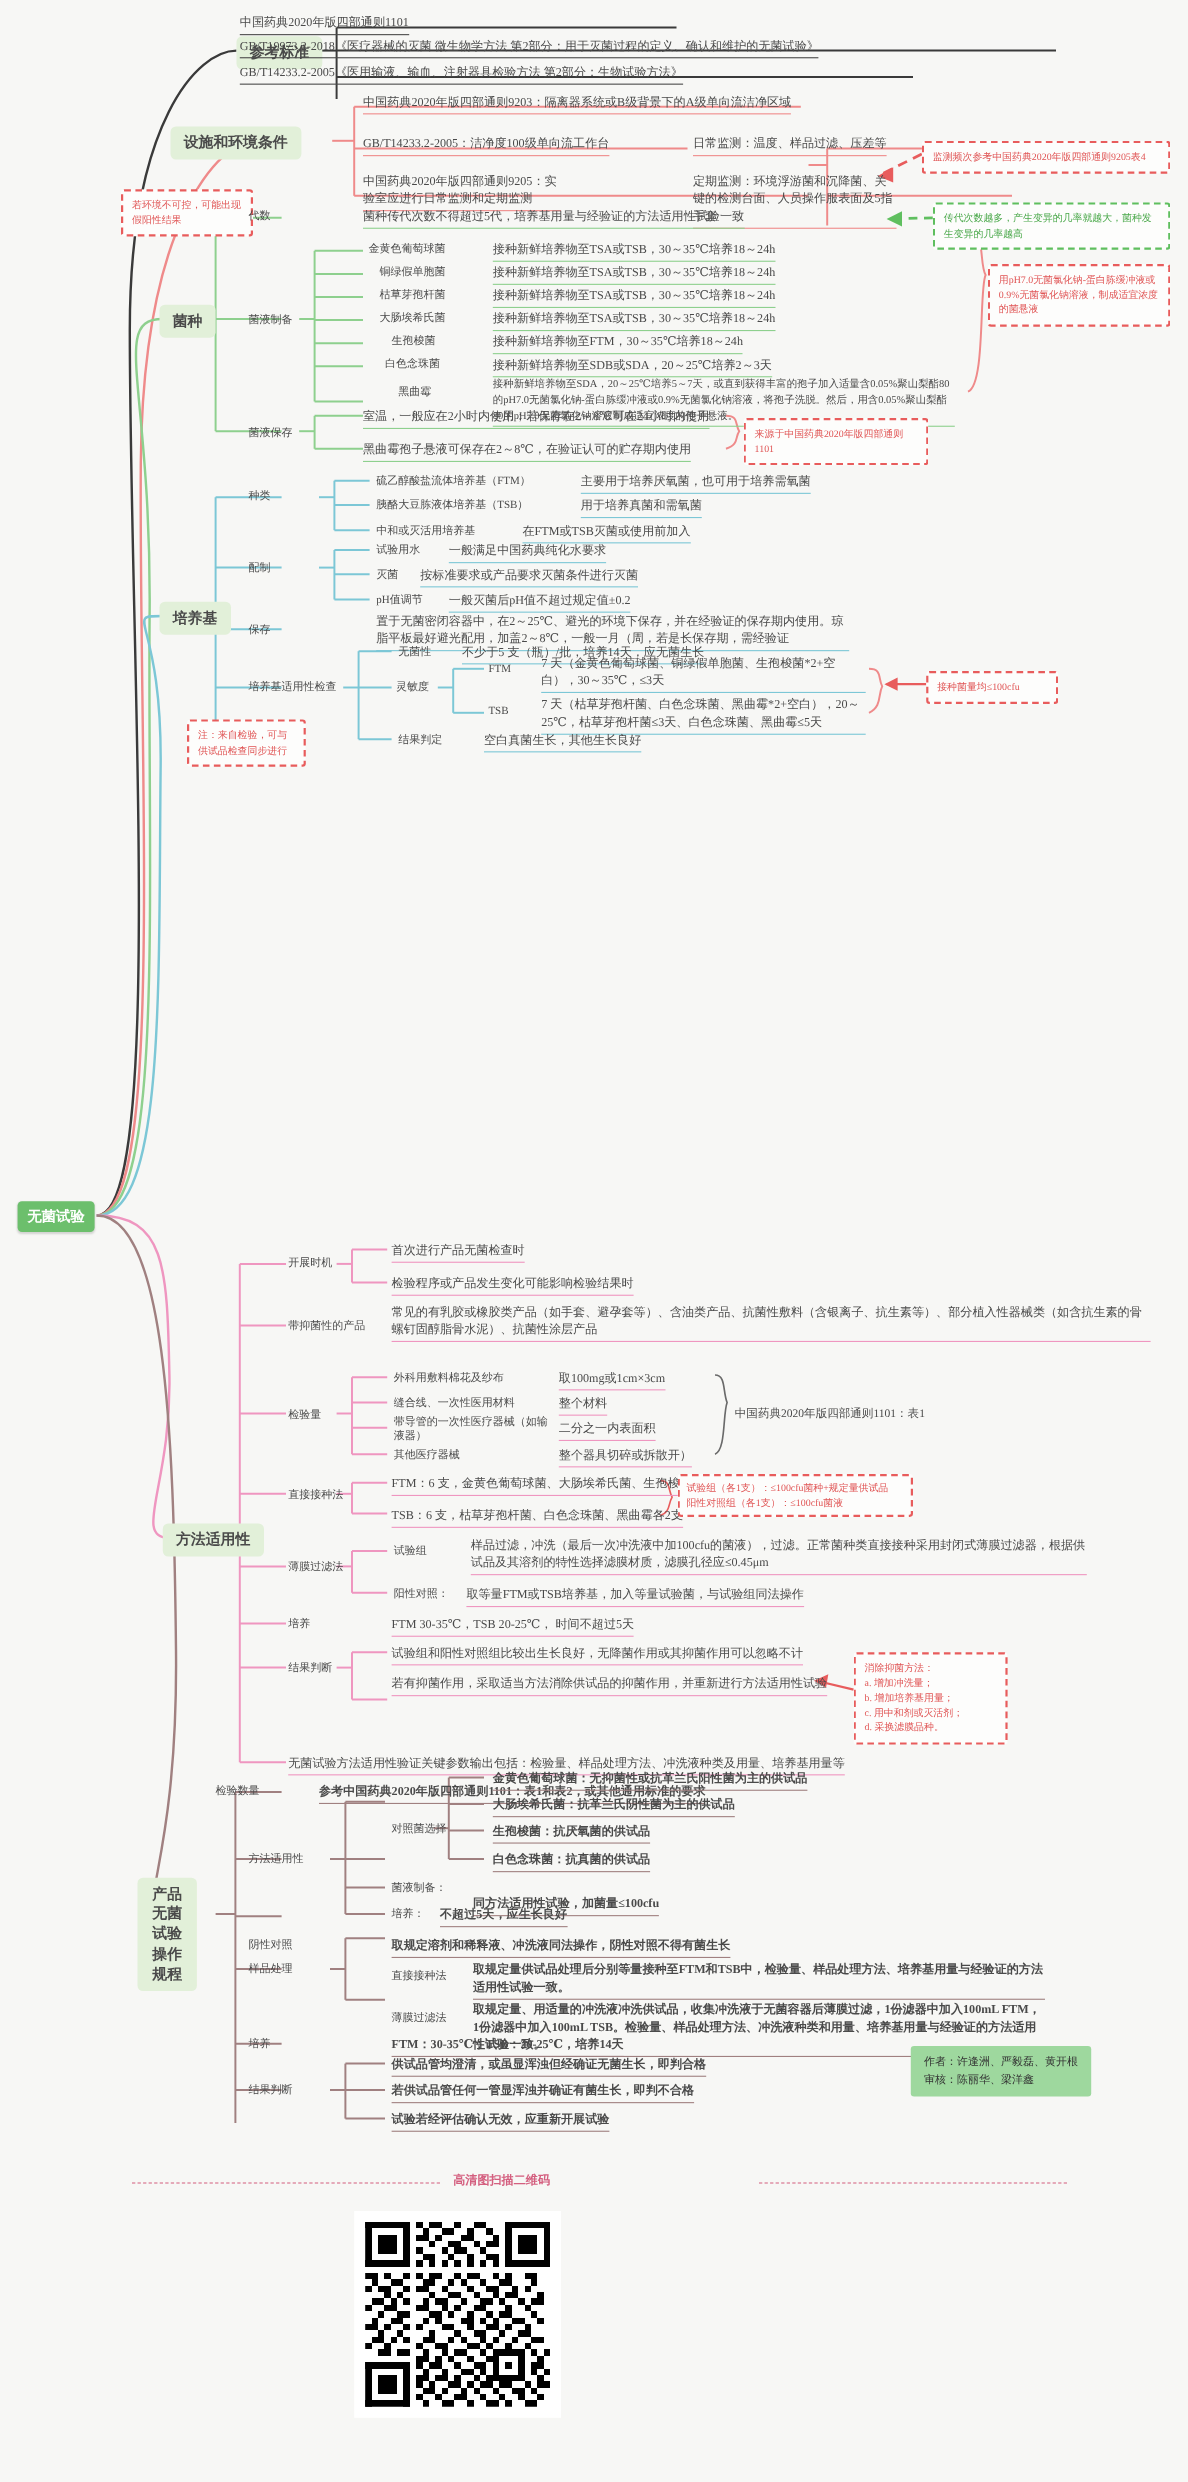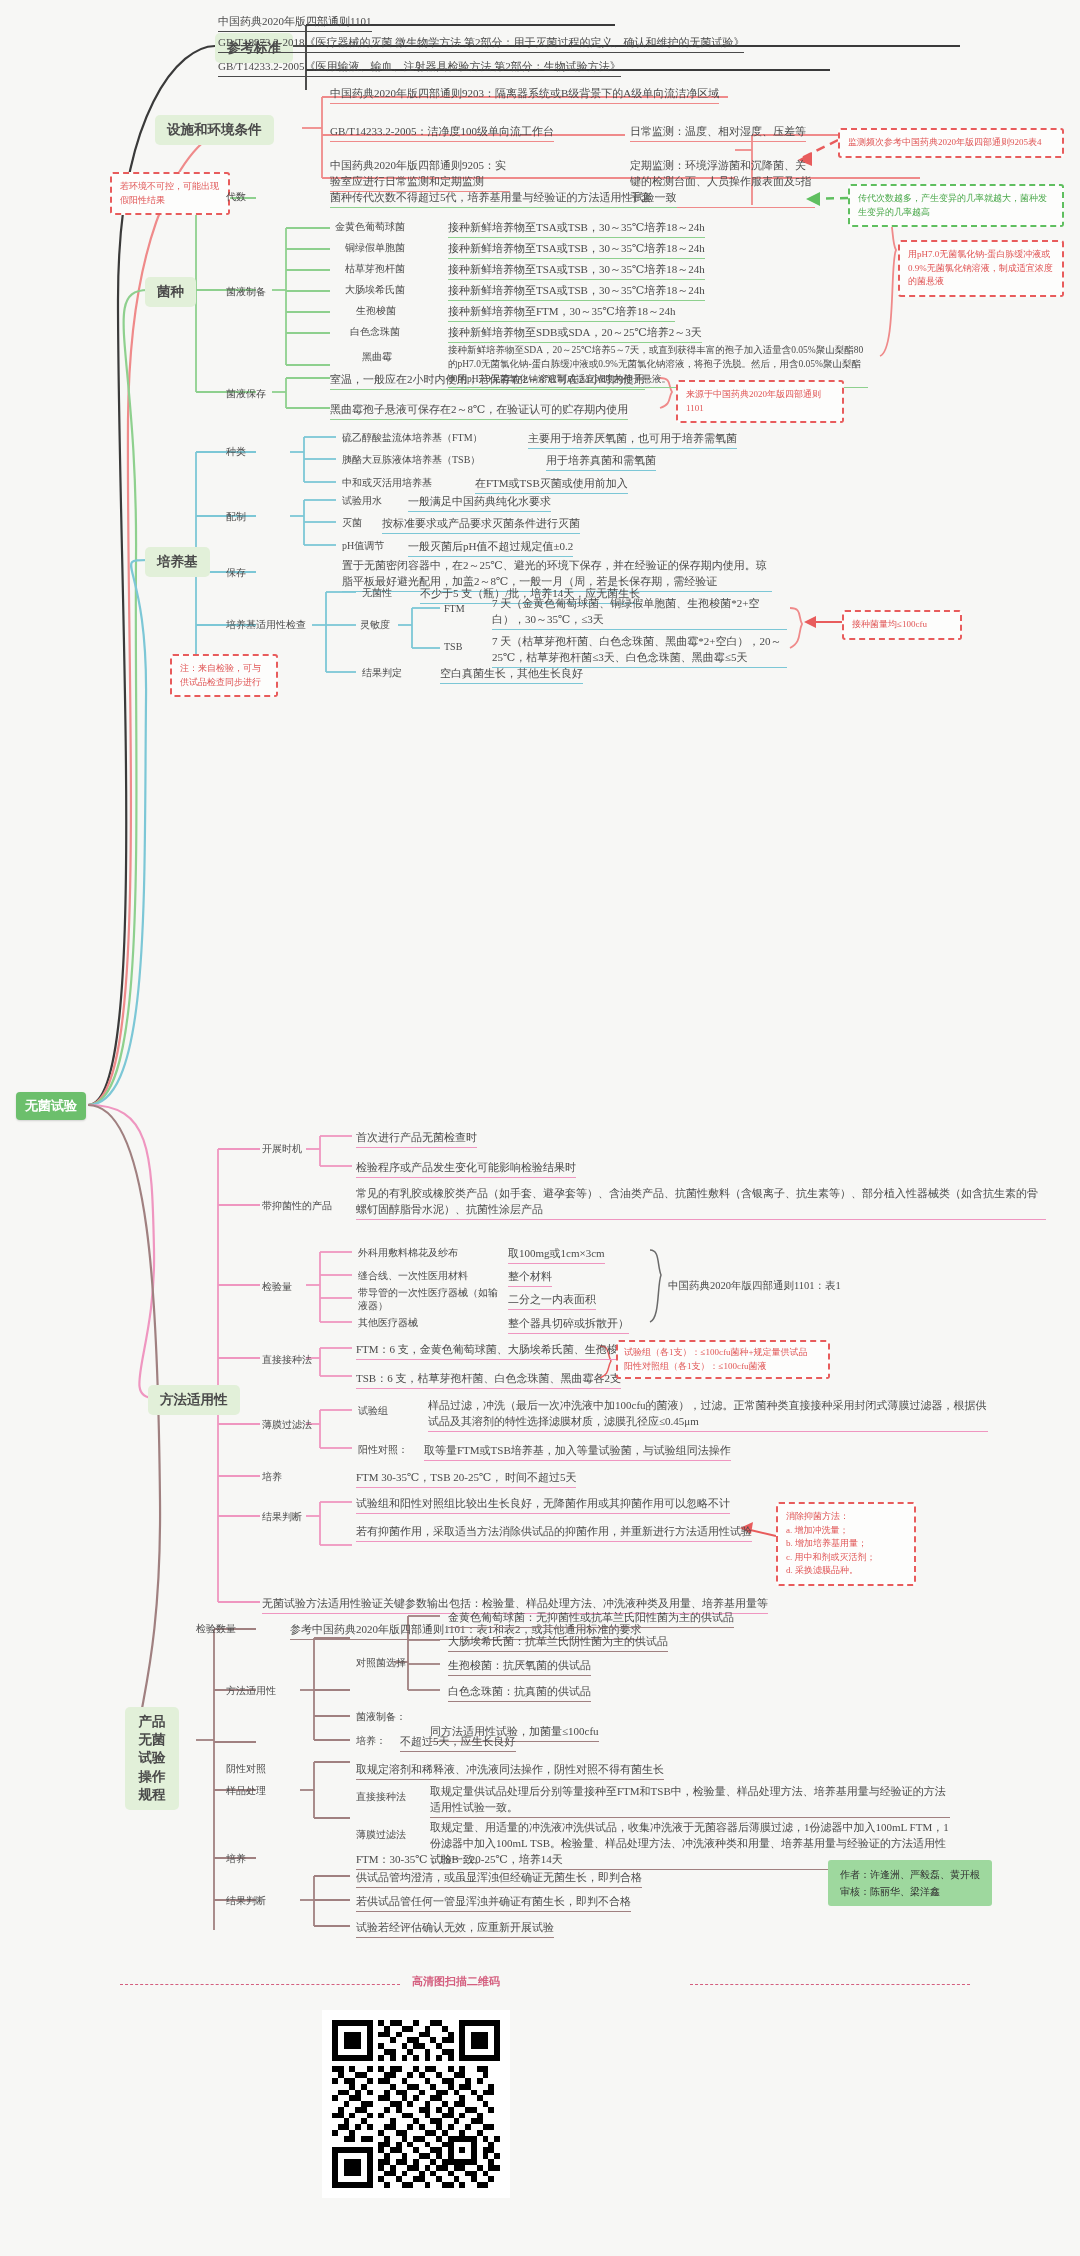--- a/index.html
+++ b/index.html
@@ -28,21 +28,21 @@
   }
   .l1.two { white-space:normal; width:64px; }
   
   .leaf { font-size:11px; line-height:1.45; color:#4a4a4a; white-space:nowrap; }
   .leaf.wrap { white-space:normal; }
   .ul { border-bottom:1.6px solid #bdbdbd; padding-bottom:1px; display:inline-block; }
   .ul-red { border-bottom:1.6px solid #ef8a8a; }
   .ul-green { border-bottom:1.6px solid #8ed08e; }
   .ul-cyan { border-bottom:1.6px solid #7cc7d6; }
   .ul-pink { border-bottom:1.6px solid #ef96c0; }
-  .ul-brown { border-bottom:1.6px solid #a08080; }
+  .ul-brown { border-bottom:1.6px solid #a08080;font-weight:bold; }
   .ul-dark { border-bottom:1.6px solid #4a4a4a; }
   .nb { font-size:10px; line-height:1.45; color:#4a4a4a; white-space:nowrap; }
   
   .callout {
     font-size:9px; line-height:1.5; padding:6px 8px; border-radius:3px;
     background:#fdfdfc; white-space:normal;
   }
   .callout.red { border:2px dashed #e85c5c; color:#e05555; }
   .callout.green { border:2px dashed #5fbf5f; color:#4aa84a; }
   
@@ -307,21 +307,21 @@
 <div class="node leaf" style="left:330px; top:86px;">
   <span class="ul ul-red">中国药典2020年版四部通则9203：隔离器系统或B级背景下的A级单向流洁净区域</span>
 </div>
 <div class="node leaf" style="left:330px; top:124px;">
   <span class="ul ul-red">GB/T14233.2-2005：洁净度100级单向流工作台</span>
 </div>
 <div class="node leaf wrap" style="left:330px; top:158px; width:180px;">
   <span class="ul ul-red">中国药典2020年版四部通则9205：实验室应进行日常监测和定期监测</span>
 </div>
 <div class="node leaf" style="left:630px; top:124px;">
-  <span class="ul ul-red">日常监测：温度、相对湿度、压差等</span>
+  <span class="ul ul-red">日常监测：温度、样品过滤、压差等</span>
 </div>
 <div class="node leaf wrap" style="left:630px; top:158px; width:185px;">
   <span class="ul ul-red">定期监测：环境浮游菌和沉降菌、关键的检测台面、人员操作服表面及5指手套</span>
 </div>
 <div class="node callout red" style="left:110px; top:172px; width:120px;">若环境不可控，可能出现假阳性结果</div>
 <div class="node callout red" style="left:838px; top:128px; width:226px;">监测频次参考中国药典2020年版四部通则9205表4</div>
 
 <div class="node l1" style="left:145px; top:277px;">菌种</div>
 <div class="nb node" style="left:226px; top:190px;">代数</div>
 <div class="node leaf" style="left:330px; top:190px;">
@@ -370,21 +370,21 @@
 <div class="node callout red" style="left:676px; top:380px; width:168px;">来源于中国药典2020年版四部通则1101</div>
 
 <div class="node l1" style="left:145px; top:547px;">培养基</div>
 
 <div class="nb node" style="left:226px; top:445px;">种类</div>
 <div class="node nb" style="left:342px; top:431px;">硫乙醇酸盐流体培养基（FTM）</div>
 <div class="node leaf" style="left:528px; top:431px;">
   <span class="ul ul-cyan">主要用于培养厌氧菌，也可用于培养需氧菌</span>
 </div>
 <div class="node nb" style="left:342px; top:453px;">胰酪大豆胨液体培养基（TSB）</div>
-<div class="node leaf" style="left:528px; top:453px;margin-left:18px;">
+<div class="node leaf" style="left:528px; top:453px;">
   <span class="ul ul-cyan">用于培养真菌和需氧菌</span>
 </div>
 <div class="node nb" style="left:342px; top:476px;">中和或灭活用培养基</div>
 <div class="node leaf" style="left:475px; top:476px;">
   <span class="ul ul-cyan">在FTM或TSB灭菌或使用前加入</span>
 </div>
 
 <div class="nb node" style="left:226px; top:510px;">配制</div>
 <div class="node nb" style="left:342px; top:494px;">试验用水</div>
 <div class="node leaf" style="left:408px; top:494px;">

